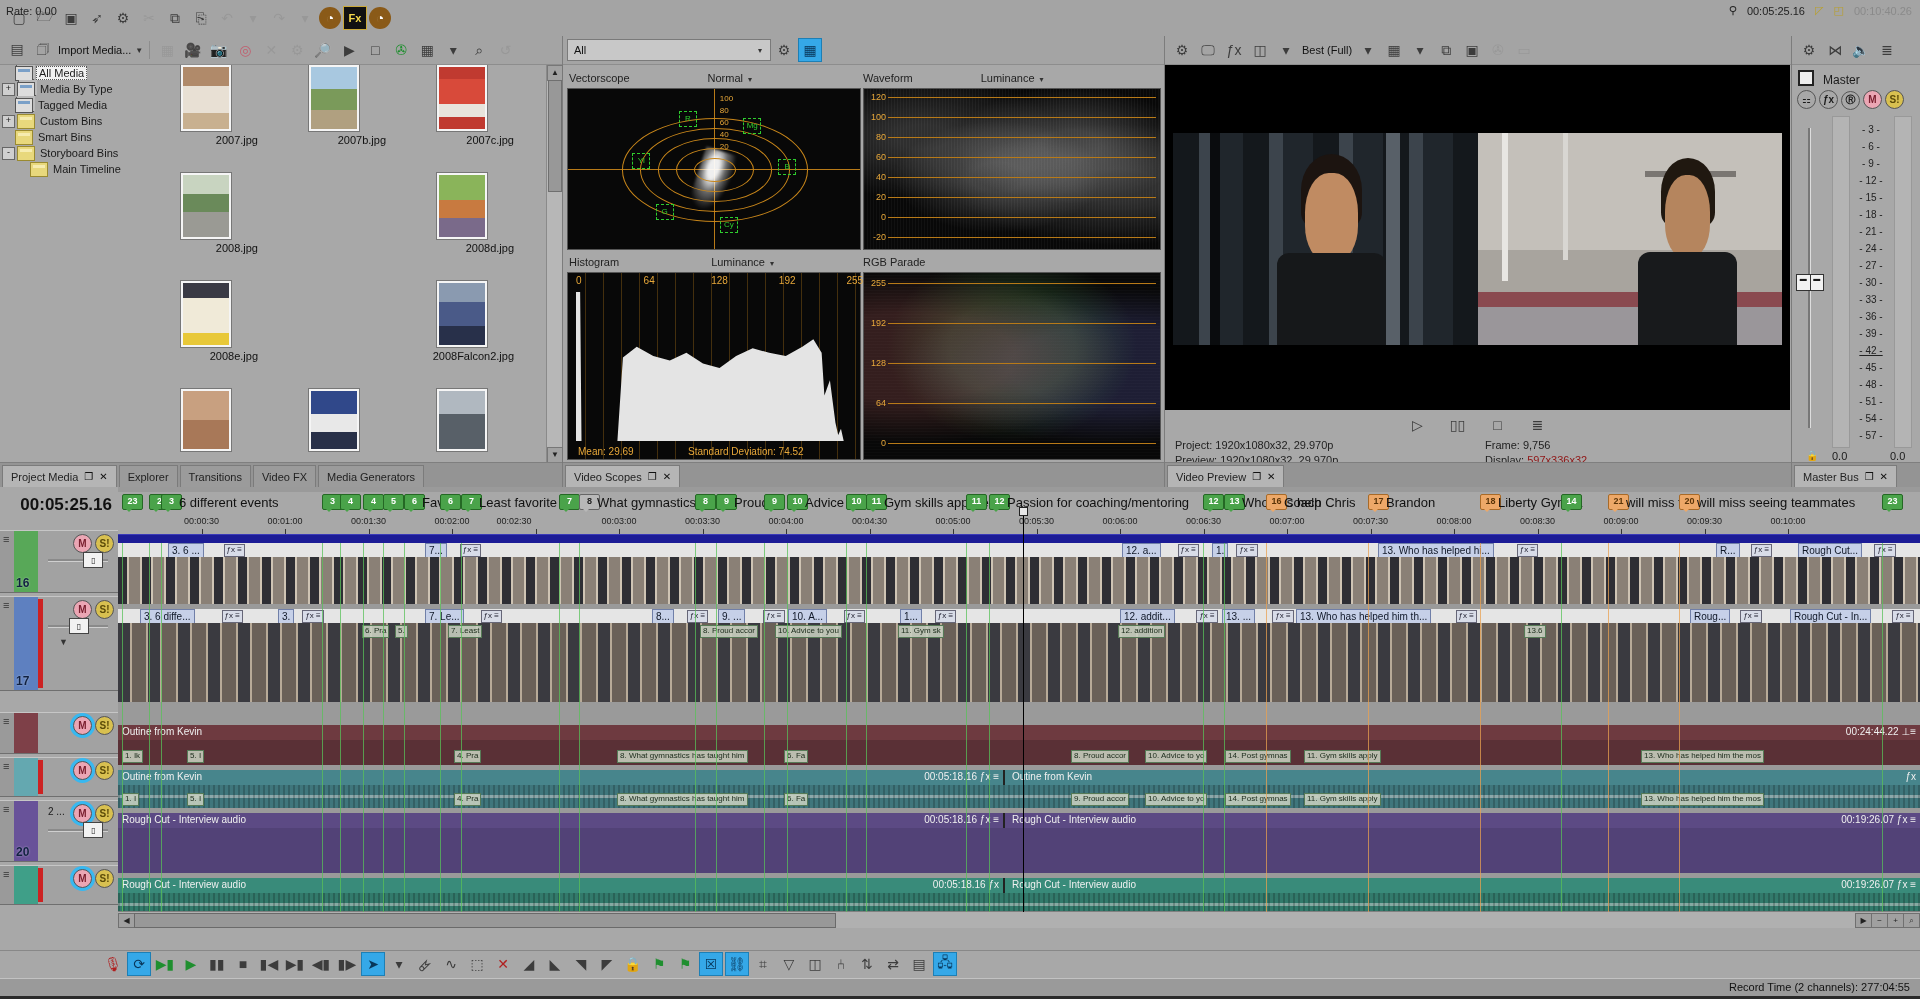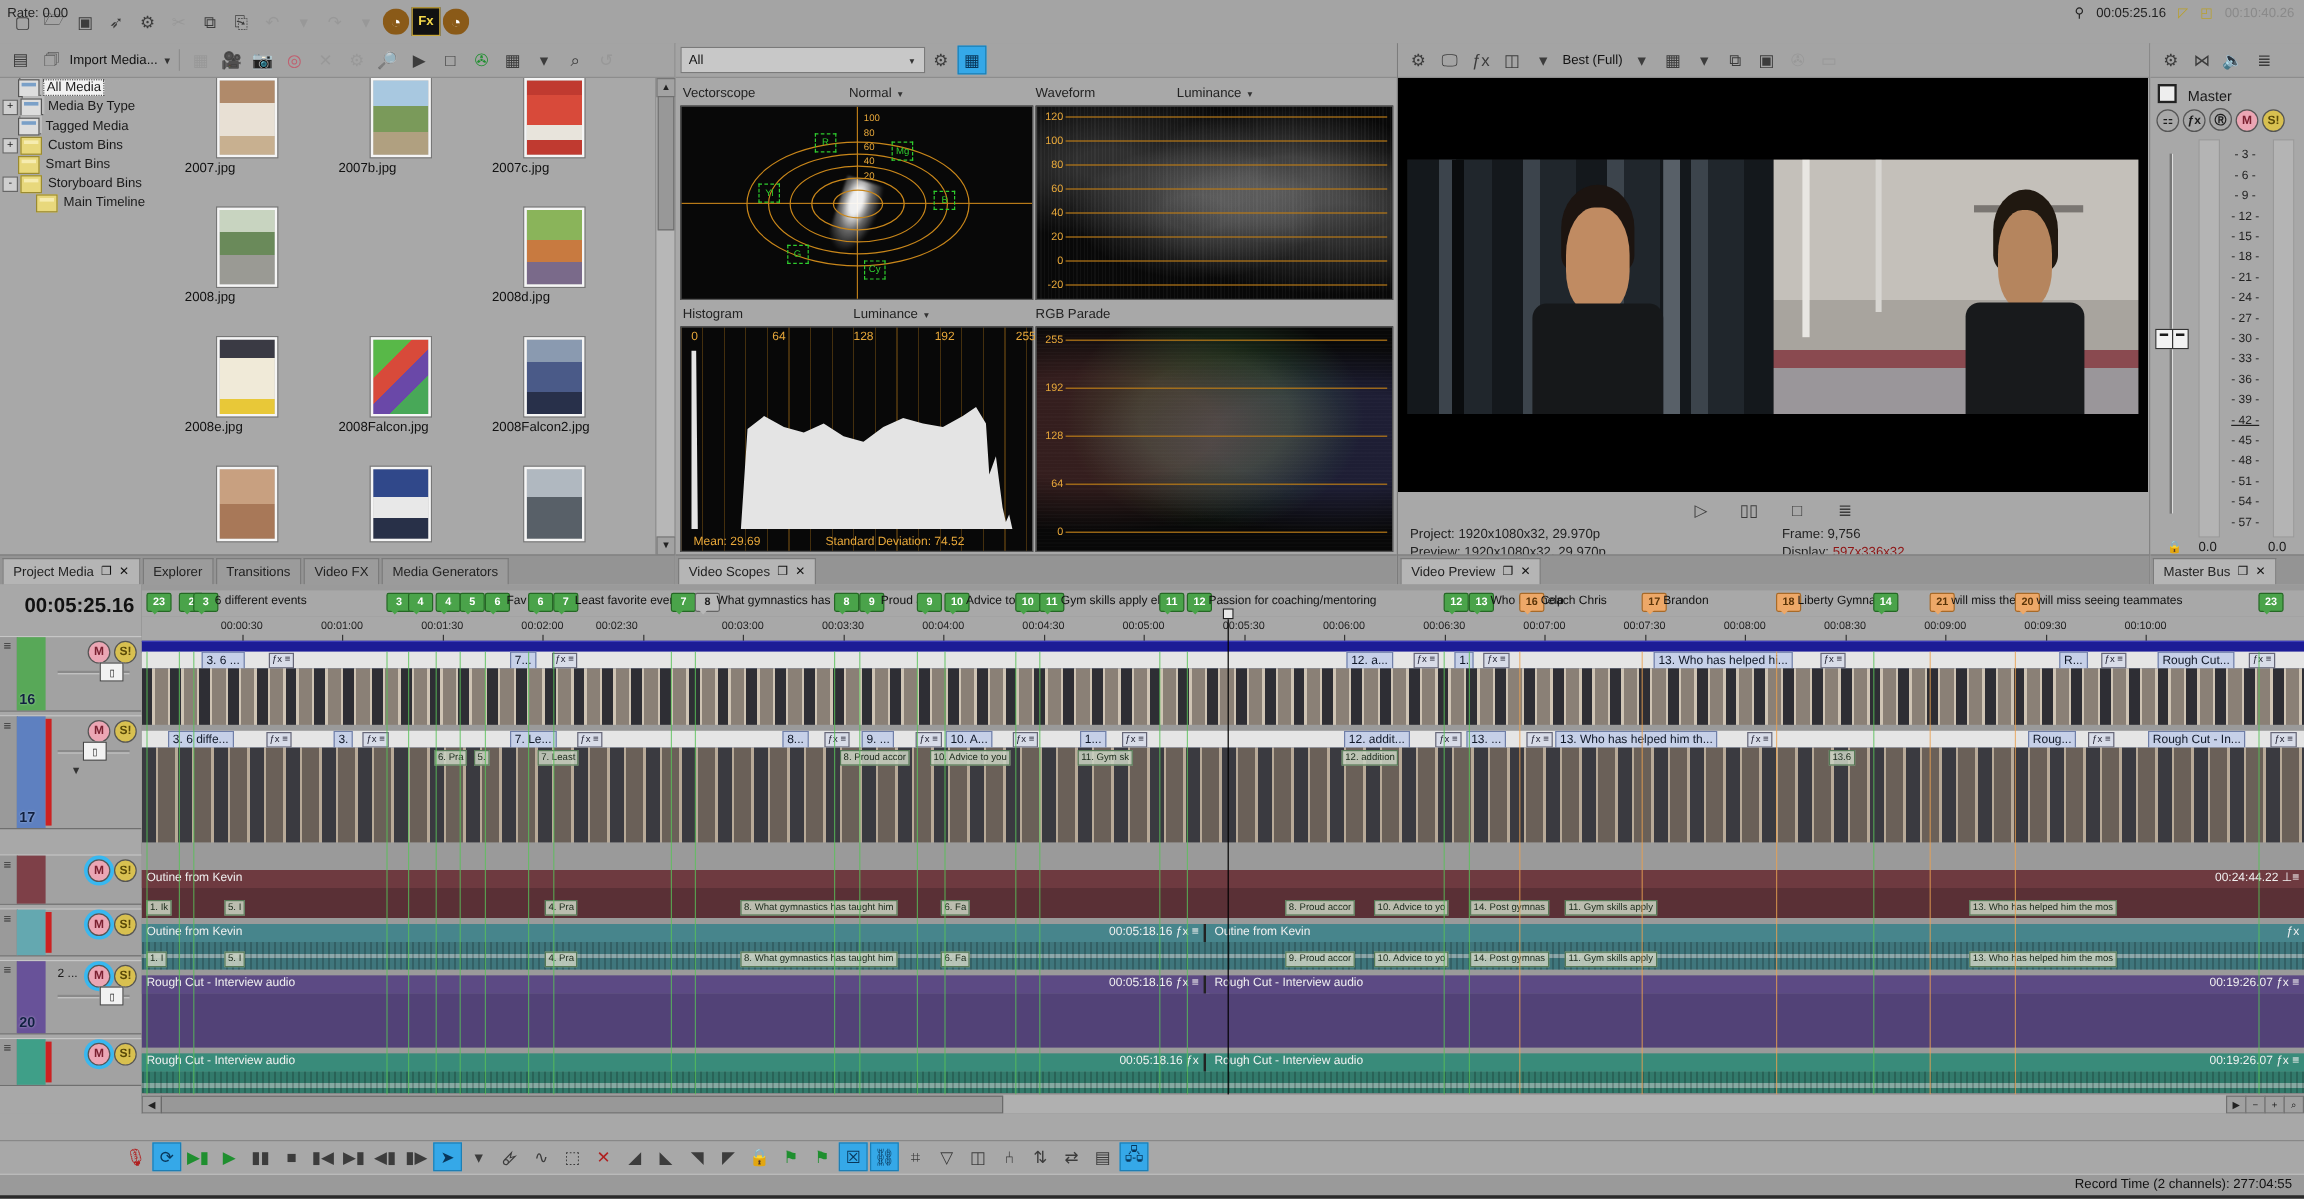--- a/index.html
+++ b/index.html
@@ -29,21 +29,21 @@
   .titem .lbl{padding:0 2px;}
   .titem.sel .lbl{background:#f2f2f2;border:1px dotted #555;}
   .texp{width:11px;height:11px;border:1px solid #666;background:#cfcfcf;font-size:9px;line-height:9px;text-align:center;margin:0 2px;flex:0 0 auto;}
   .tspace{width:15px;flex:0 0 auto;}
   .ticon{width:16px;height:13px;margin-right:3px;flex:0 0 auto;border:1px solid #555;background:#ddd;position:relative;}
   .ticon.stack{box-shadow:2px -2px 0 #bbb,1px -1px 0 #555;}
   .ticon.folder{background:#e8d87c;border-color:#9a8a30;}
   .ticon:after{content:"";position:absolute;left:2px;top:2px;right:2px;height:3px;background:#7aa0c8;}
   .ticon.folder:after{background:#f6ecb0;}
   .grid{position:absolute;left:142px;top:29px;right:16px;bottom:24px;overflow:hidden;}
-  .thumb{position:absolute;width:104px;text-align:left;}
+  .thumb{position:absolute;width:104px;text-align:right;}
   .thumb .pic{width:46px;height:62px;margin:0 auto;border:2px solid #f5f5f5;box-shadow:0 0 0 1px #777;}
   .thumb .cap{margin-top:3px;font-size:11px;color:#111;}
   .vsb{position:absolute;right:0;top:29px;width:15px;bottom:24px;background:#b7b7b7;border-left:1px solid #8a8a8a;}
   .vsb .arr{position:absolute;left:0;width:14px;height:14px;text-align:center;font-size:8px;line-height:14px;background:#a2a2a2;border:1px solid #777;color:#222;}
   .vsb .thm{position:absolute;left:1px;width:12px;background:#989898;border:1px solid #6f6f6f;}
   
   .a1{background:linear-gradient(180deg,#b08a6a 0 30%,#e8e0d4 30% 75%,#c8b090 75%);}
   .a2{background:linear-gradient(180deg,#a8c8e0 0 35%,#7a9a5a 35% 70%,#b0a080 70%);}
   .a3{background:linear-gradient(180deg,#c03a30 0 20%,#d84a3a 20% 60%,#e8e4dc 60% 80%,#c03a30 80%);}
   .a4{background:linear-gradient(180deg,#c8d4c0 0 30%,#6a8a5a 30% 60%,#9a9a94 60%);}
@@ -97,21 +97,21 @@
   #tl-main{position:absolute;left:118px;top:487px;right:0;height:441px;background:#9a9a9a;overflow:hidden;}
   #markerbar{position:absolute;left:0;right:0;top:5px;height:22px;background:#a8a8a8;border-bottom:1px solid #8a8a8a;}
   .mkr{position:absolute;top:2px;height:14px;min-width:15px;padding:0 2px;font-size:9px;font-weight:bold;text-align:center;line-height:13px;border:1px solid;border-radius:2px;}
   .mkr:after{content:"";position:absolute;left:2px;top:13px;border:4px solid transparent;}
   .mkr.green{background:#4aa34a;border-color:#246824;color:#fff;}
   .mkr.green:after{border-top-color:#4aa34a;}
   .mkr.orange{background:#eda868;border-color:#a86a28;color:#5a3408;}
   .mkr.orange:after{border-top-color:#eda868;}
   .mkr.grey{background:#b8b8b8;border-color:#666;color:#222;}
   .mkr.grey:after{border-top-color:#b8b8b8;}
-  .mlabel{position:absolute;top:3px;font-size:10px;color:#111;white-space:nowrap;}
+  .mlabel{position:absolute;top:3px;font-size:13px;color:#111;white-space:nowrap;}
   #ruler{position:absolute;left:0;right:0;top:27px;height:20px;background:#a8a8a8;}
   .rtick{position:absolute;top:2px;font-size:9px;color:#222;transform:translateX(-50%);}
   .rtickline{position:absolute;bottom:0;width:1px;height:5px;background:#333;}
   #navy{position:absolute;left:0;right:0;top:47px;height:9px;background:#1c1c96;border-top:1px solid #3a3ab8;}
   #lanes{position:absolute;left:0;right:0;top:56px;bottom:16px;}
   .lane{position:absolute;left:0;right:0;}
   .namerow{position:absolute;left:0;right:0;top:0;height:14px;background:#e5e5e5;border-bottom:1px solid #5a6a90;overflow:hidden;}
   .nlbl{position:absolute;top:0;height:13px;line-height:13px;font-size:10px;color:#101828;background:#c6d0e8;padding:0 3px;border:1px solid #707fa8;white-space:nowrap;}
   .chip{position:absolute;top:1px;height:11px;line-height:10px;font-size:8px;background:#d8dce8;border:1px solid #667;padding:0 2px;color:#223;}
   .sublbl{position:absolute;height:11px;line-height:10px;font-size:8px;background:#c8d0c0e0;border:1px solid #567a56;padding:0 2px;color:#1a2a1a;white-space:nowrap;}
@@ -221,24 +221,20 @@
           <div class="pic a4"></div>
           <div class="cap">2008.jpg</div>
         </div>
         <div class="thumb" style="left: 268px; top: 108px;">
           <div class="pic a6"></div>
           <div class="cap">2008d.jpg</div>
         </div>
         <div class="thumb" style="left: 12px; top: 216px;">
           <div class="pic a7"></div>
           <div class="cap">2008e.jpg</div>
-        </div>
-        <div class="thumb" style="left: 140px; top: 216px;">
-          <div class="pic a8"></div>
-          <div class="cap">2008Falcon.jpg</div>
         </div>
         <div class="thumb" style="left: 268px; top: 216px;">
           <div class="pic a9"></div>
           <div class="cap">2008Falcon2.jpg</div>
         </div>
         <div class="thumb" style="left: 12px; top: 324px;">
           <div class="pic a10" style="height: 58px;"></div>
         </div>
         <div class="thumb" style="left: 140px; top: 324px;">
           <div class="pic a11" style="height: 58px;"></div>

